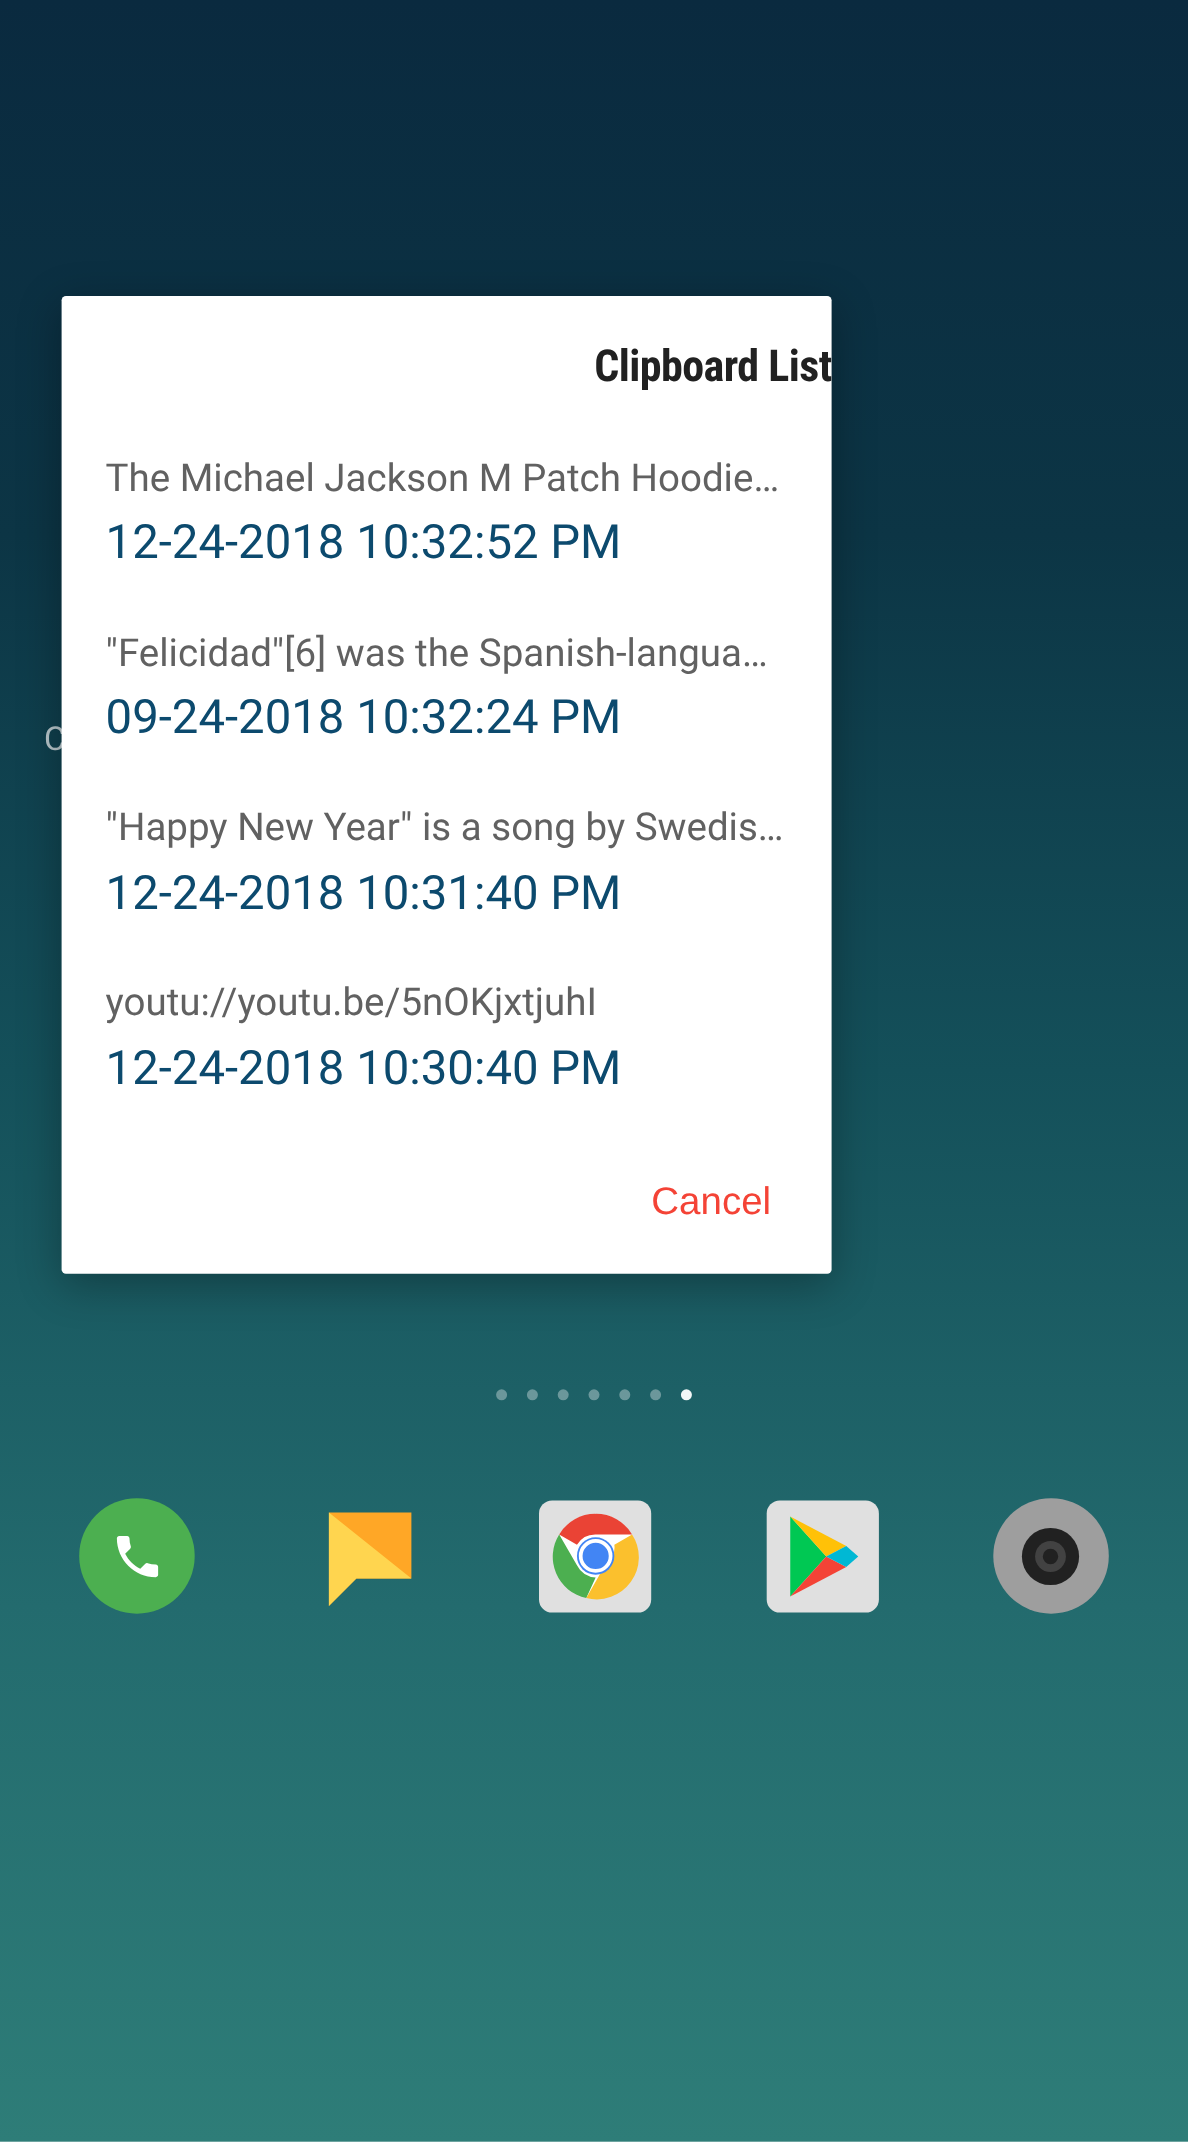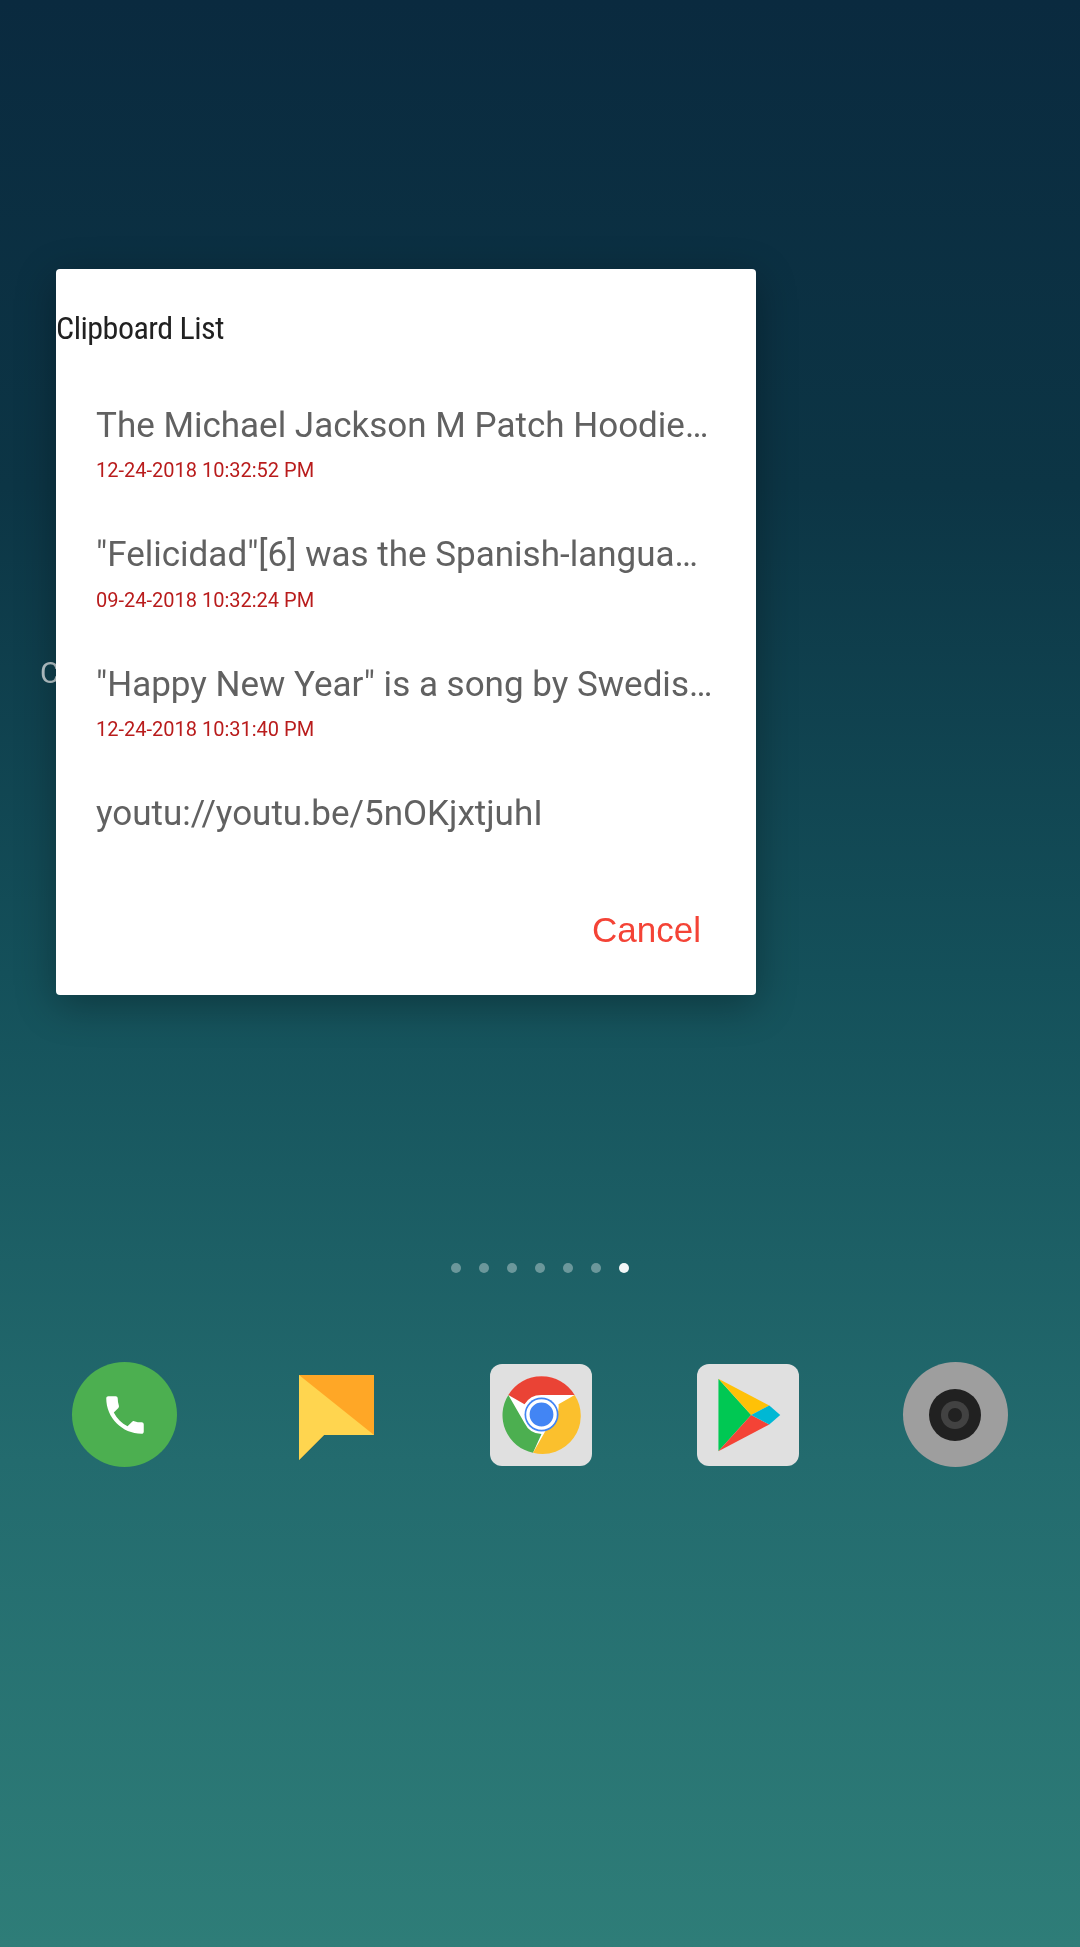--- a/index.html
+++ b/index.html
@@ -22,24 +22,24 @@
       top: 269px;
       left: 56px;
       width: 700px;
       background: #ffffff;
       border-radius: 4px;
       box-shadow: 0 10px 40px rgba(0,0,0,0.3);
       padding-top: 40px;
     }
     
     .dialog-title {
-      font-size: 32px;
-      font-weight: 400;
+      font-size: 40px;
+      font-weight: 700;
       color: #212121;
-      text-align: left;
+      text-align: right;
       margin-bottom: 55px;
       font-family: "Roboto Condensed", Roboto, sans-serif;
       letter-spacing: -0.5px;
     }
     
     .clip-list {
       padding: 0 40px;
     }
     
     .clip-item {
@@ -51,22 +51,22 @@
       font-size: 35px;
       color: #616161;
       white-space: nowrap;
       overflow: hidden;
       text-overflow: ellipsis;
       margin-bottom: 8px;
       line-height: 1.35;
     }
     
     .clip-time {
-      font-size: 20px;
-      color: #b91c1c;
+      font-size: 43px;
+      color: #0c4a6e;
       line-height: 1.3;
     }
     
     .dialog-actions {
       display: flex;
       justify-content: flex-end;
       padding: 15px 55px 35px 40px;
     }
     
     .cancel-btn {
@@ -170,20 +170,21 @@
     <div class="clip-item">
       <div class="clip-text">"Felicidad"[6] was the Spanish-language versi…</div>
       <div class="clip-time">09-24-2018 10:32:24 PM</div>
     </div>
     <div class="clip-item">
       <div class="clip-text">"Happy New Year" is a song by Swedish grou…</div>
       <div class="clip-time">12-24-2018 10:31:40 PM</div>
     </div>
     <div class="clip-item">
       <div class="clip-text">youtu://youtu.be/5nOKjxtjuhI</div>
+      <div class="clip-time">12-24-2018 10:30:40 PM</div>
     </div>
     <div class="clip-item">
     </div>
   </div>
 
   <div class="dialog-actions">
     <button class="cancel-btn">Cancel</button>
   </div>
 </div>
 

